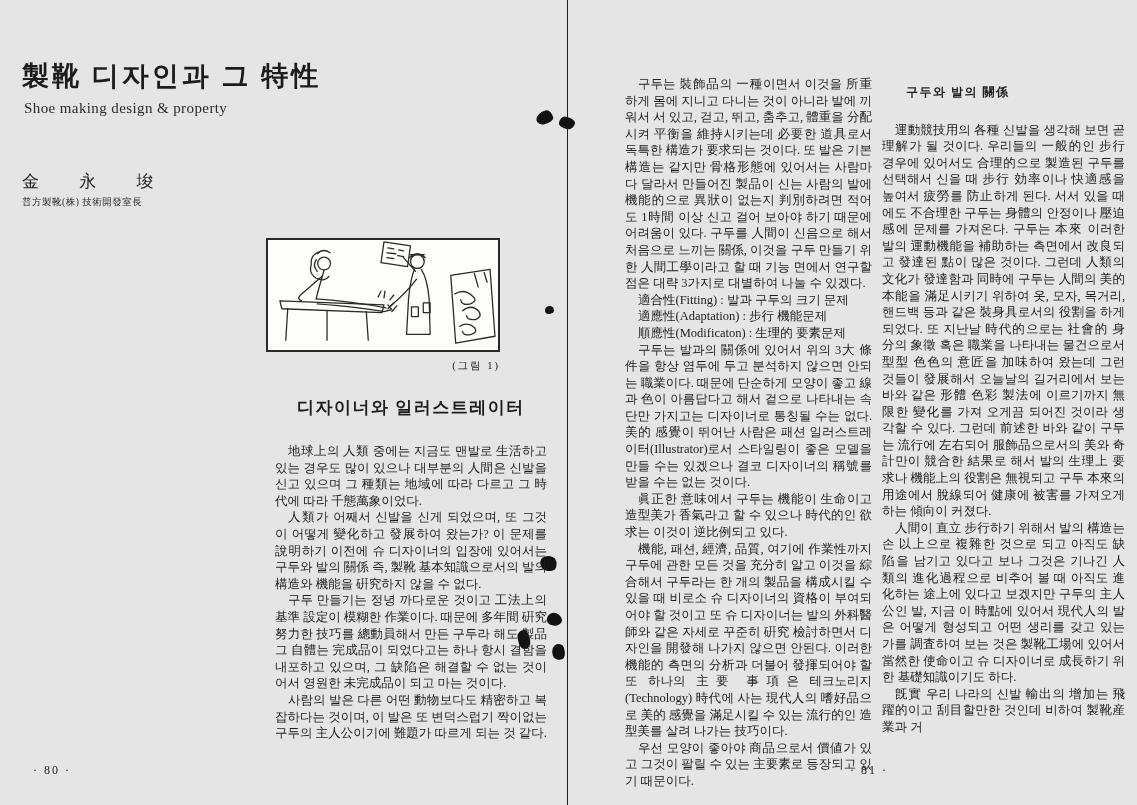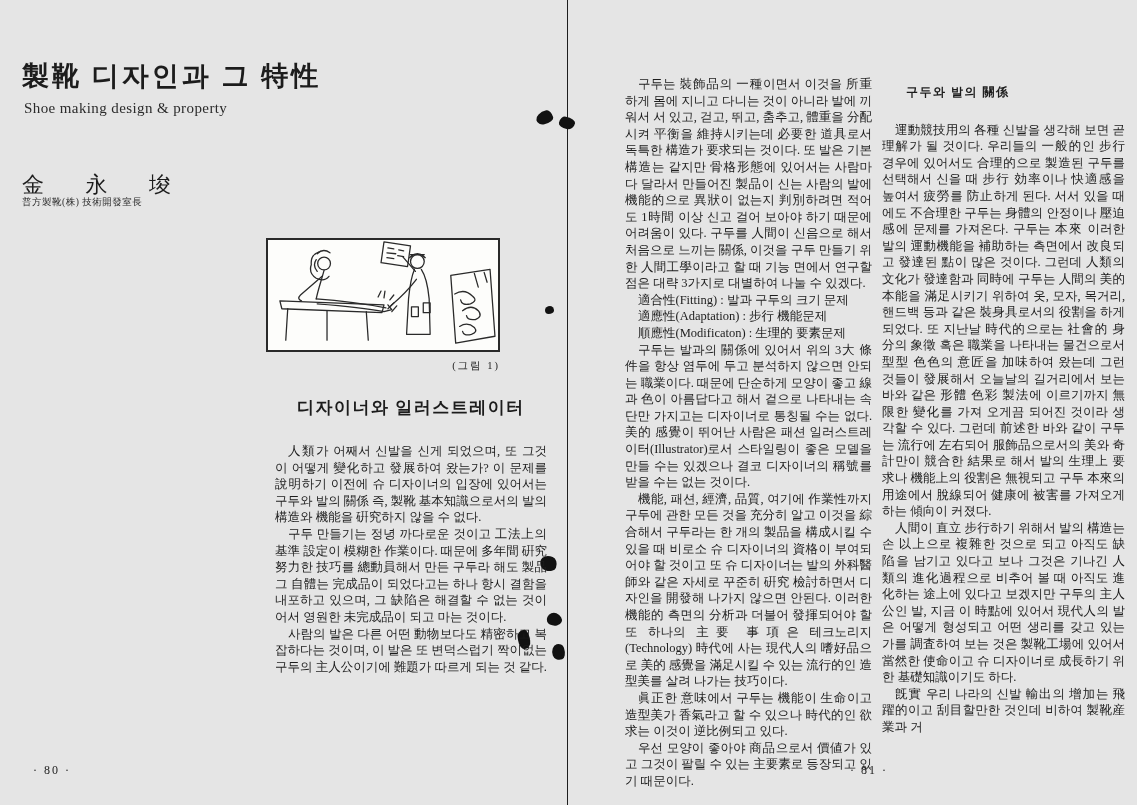--- a/index.html
+++ b/index.html
@@ -9,21 +9,21 @@
     font-family:"Liberation Serif","DejaVu Serif",serif;
     color:#1c1c1c;
   }
   .sheet{position:relative;width:1137px;height:805px;background:#e5e5e5;}
   .divider{position:absolute;left:567px;top:0;width:1px;height:805px;background:#1e1e1e;}
 
   
   .title{position:absolute;left:22px;top:58px;margin:0;font-size:27px;font-weight:bold;
          letter-spacing:3px;white-space:nowrap;}
   .subtitle{position:absolute;left:24px;top:100px;font-size:15px;letter-spacing:.4px;color:#2b2b2b;}
-  .author{position:absolute;left:22px;top:170px;font-size:22px;word-spacing:36px;white-space:pre;}
+  .author{position:absolute;left:22px;top:170px;font-size:17px;word-spacing:36px;white-space:pre;}
   .affil{position:absolute;left:22px;top:196px;font-size:9.5px;letter-spacing:.5px;color:#2b2b2b;}
 
   .figure-box{position:absolute;left:266px;top:238px;width:234px;height:114px;
               border:2px solid #2a2a2a;box-sizing:border-box;margin:0;background:#fdfdfb;}
   .figure-box svg{display:block;width:100%;height:100%;}
   .fig-caption{position:absolute;left:420px;top:359px;width:80px;text-align:right;
                font-size:10.5px;letter-spacing:2px;}
   .heading-l{position:absolute;left:290px;top:389px;margin:7px;font-size:17px;font-weight:bold;
              letter-spacing:1.5px;white-space:nowrap;}
 
@@ -103,38 +103,39 @@
         <path d="M198,72 q9,-7 16,0 q5,6 -3,9 q-8,1 -9,-4"></path>
         <path d="M195,88 q8,-5 15,1 q4,5 -3,7 q-8,2 -9,-3"></path>
         <path d="M210,34 l4,14 M220,33 l3,10"></path>
       </svg>
     </figure>
     <div class="fig-caption">(그림  1)</div>
 
     <h2 class="heading-l">디자이너와 일러스트레이터</h2>
 
     <div class="body-col left-body">
+      <p>地球上의 人類 중에는 지금도 맨발로 生活하고 있는 경우도 많이 있으나 대부분의 人間은 신발을 신고 있으며 그 種類는 地域에 따라 다르고 그 時代에 따라 千態萬象이었다.</p>
       <p>人類가 어째서 신발을 신게 되었으며, 또 그것이 어떻게 變化하고 發展하여 왔는가? 이 문제를 說明하기 이전에 슈 디자이너의 입장에 있어서는 구두와 발의 關係 즉, 製靴 基本知識으로서의 발의 構造와 機能을 硏究하지 않을 수 없다.</p>
       <p>구두 만들기는 정녕 까다로운 것이고 工法上의 基準 設定이 模糊한 作業이다. 때문에 多年間 硏究 努力한 技巧를 總動員해서 만든 구두라 해도 製品 그 自體는 完成品이 되었다고는 하나 항시 결함을 내포하고 있으며, 그 缺陷은 해결할 수 없는 것이어서 영원한 未完成品이 되고 마는 것이다.</p>
       <p>사람의 발은 다른 어떤 動物보다도 精密하고 복잡하다는 것이며, 이 발은 또 변덕스럽기 짝이없는 구두의 主人公이기에 難題가 따르게 되는 것 같다.</p>
     </div>
 
     <div class="pagenum pn-80">· 80 ·</div>
   </section>
 
   <section>
 
     <div class="body-col col1">
       <p>구두는 裝飾品의 一種이면서 이것을 所重하게 몸에 지니고 다니는 것이 아니라 발에 끼워서 서 있고, 걷고, 뛰고, 춤추고, 體重을 分配시켜 平衡을 維持시키는데 必要한 道具로서 독특한 構造가 要求되는 것이다. 또 발은 기본 構造는 같지만 骨格形態에 있어서는 사람마다 달라서 만들어진 製品이 신는 사람의 발에 機能的으로 異狀이 없는지 判別하려면 적어도 1時間 이상 신고 걸어 보아야 하기 때문에 어려움이 있다. 구두를 人間이 신음으로 해서 처음으로 느끼는 關係, 이것을 구두 만들기 위한 人間工學이라고 할 때 기능 면에서 연구할 점은 대략 3가지로 대별하여 나눌 수 있겠다.</p>
       <p>適合性(Fitting) : 발과 구두의 크기 문제</p>
       <p>適應性(Adaptation) : 步行 機能문제</p>
       <p>順應性(Modificaton) : 生理的 要素문제</p>
       <p>구두는 발과의 關係에 있어서 위의 3大 條件을 항상 염두에 두고 분석하지 않으면 안되는 職業이다. 때문에 단순하게 모양이 좋고 線과 色이 아름답다고 해서 겉으로 나타내는 속단만 가지고는 디자이너로 통칭될 수는 없다. 美的 感覺이 뛰어난 사람은 패션 일러스트레이터(Illustrator)로서 스타일링이 좋은 모델을 만들 수는 있겠으나 결코 디자이너의 稱號를 받을 수는 없는 것이다.</p>
+      <p>眞正한 意味에서 구두는 機能이 生命이고 造型美가 香氣라고 할 수 있으나 時代的인 欲求는 이것이 逆比例되고 있다.</p>
       <p>機能, 패션, 經濟, 品質, 여기에 作業性까지 구두에 관한 모든 것을 充分히 알고 이것을 綜合해서 구두라는 한 개의 製品을 構成시킬 수 있을 때 비로소 슈 디자이너의 資格이 부여되어야 할 것이고 또 슈 디자이너는 발의 外科醫師와 같은 자세로 꾸준히 硏究 檢討하면서 디자인을 開發해 나가지 않으면 안된다. 이러한 機能的 측면의 分析과 더불어 發揮되어야 할 또 하나의 主要 事項은 테크노리지(Technology) 時代에 사는 現代人의 嗜好品으로 美的 感覺을 滿足시킬 수 있는 流行的인 造型美를 살려 나가는 技巧이다.</p>
-      <p>眞正한 意味에서 구두는 機能이 生命이고 造型美가 香氣라고 할 수 있으나 時代的인 欲求는 이것이 逆比例되고 있다.</p>
       <p>우선 모양이 좋아야 商品으로서 價値가 있고 그것이 팔릴 수 있는 主要素로 등장되고 있기 때문이다.</p>
     </div>
 
     <div class="body-col col2">
       <h2 class="heading-r">구두와 발의 關係</h2>
       <p>運動競技用의 各種 신발을 생각해 보면 곧 理解가 될 것이다. 우리들의 一般的인 步行 경우에 있어서도 合理的으로 製造된 구두를 선택해서 신을 때 步行 効率이나 快適感을 높여서 疲勞를 防止하게 된다. 서서 있을 때에도 不合理한 구두는 身體의 안정이나 壓迫感에 문제를 가져온다. 구두는 本來 이러한 발의 運動機能을 補助하는 측면에서 改良되고 發達된 點이 많은 것이다. 그런데 人類의 文化가 發達함과 同時에 구두는 人間의 美的 本能을 滿足시키기 위하여 옷, 모자, 목거리, 핸드백 등과 같은 裝身具로서의 役割을 하게 되었다. 또 지난날 時代的으로는 社會的 身分의 象徵 혹은 職業을 나타내는 물건으로서 型型 色色의 意匠을 加味하여 왔는데 그런 것들이 發展해서 오늘날의 길거리에서 보는 바와 같은 形體 色彩 製法에 이르기까지 無限한 變化를 가져 오게끔 되어진 것이라 생각할 수 있다. 그런데 前述한 바와 같이 구두는 流行에 左右되어 服飾品으로서의 美와 奇計만이 競合한 結果로 해서 발의 生理上 要求나 機能上의 役割은 無視되고 구두 本來의 用途에서 脫線되어 健康에 被害를 가져오게 하는 傾向이 커졌다.</p>
       <p>人間이 直立 步行하기 위해서 발의 構造는 손 以上으로 複雜한 것으로 되고 아직도 缺陷을 남기고 있다고 보나 그것은 기나긴 人類의 進化過程으로 비추어 볼 때 아직도 進化하는 途上에 있다고 보겠지만 구두의 主人公인 발, 지금 이 時點에 있어서 現代人의 발은 어떻게 형성되고 어떤 생리를 갖고 있는가를 調査하여 보는 것은 製靴工場에 있어서 當然한 使命이고 슈 디자이너로 成長하기 위한 基礎知識이기도 하다.</p>
       <p>旣實 우리 나라의 신발 輸出의 增加는 飛躍的이고 刮目할만한 것인데 비하여 製靴産業과 거</p>
     </div>
 

